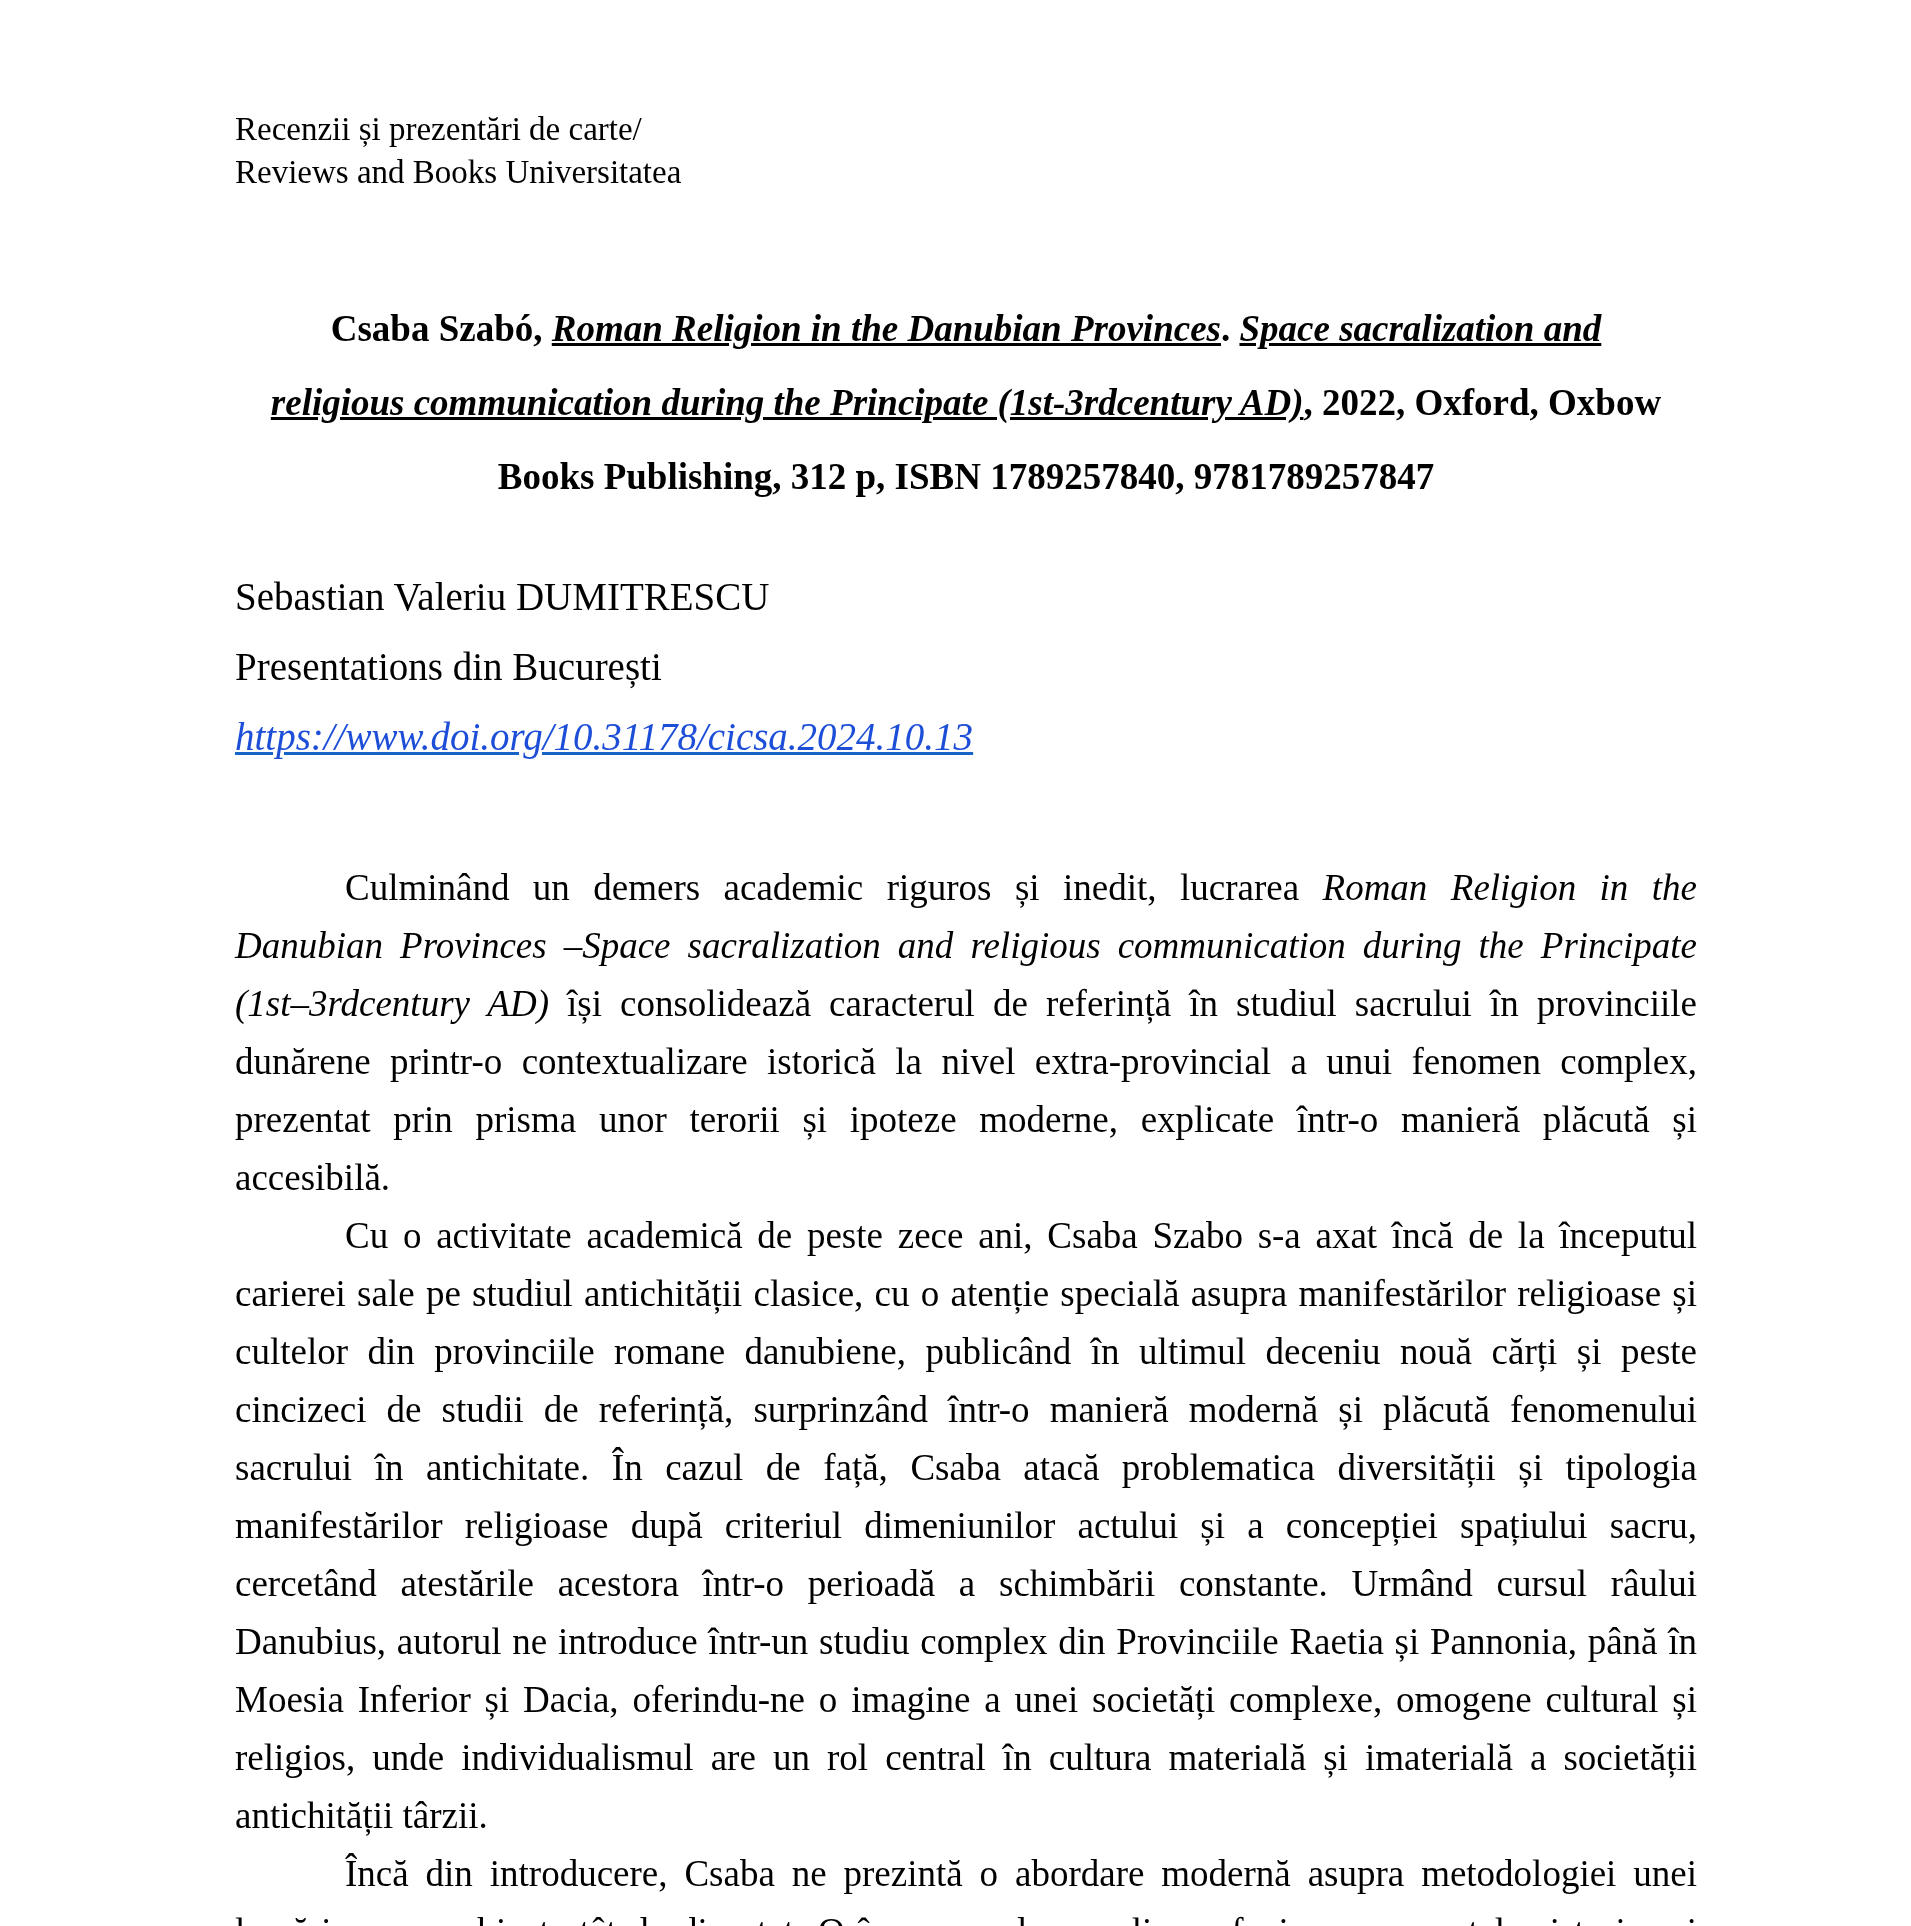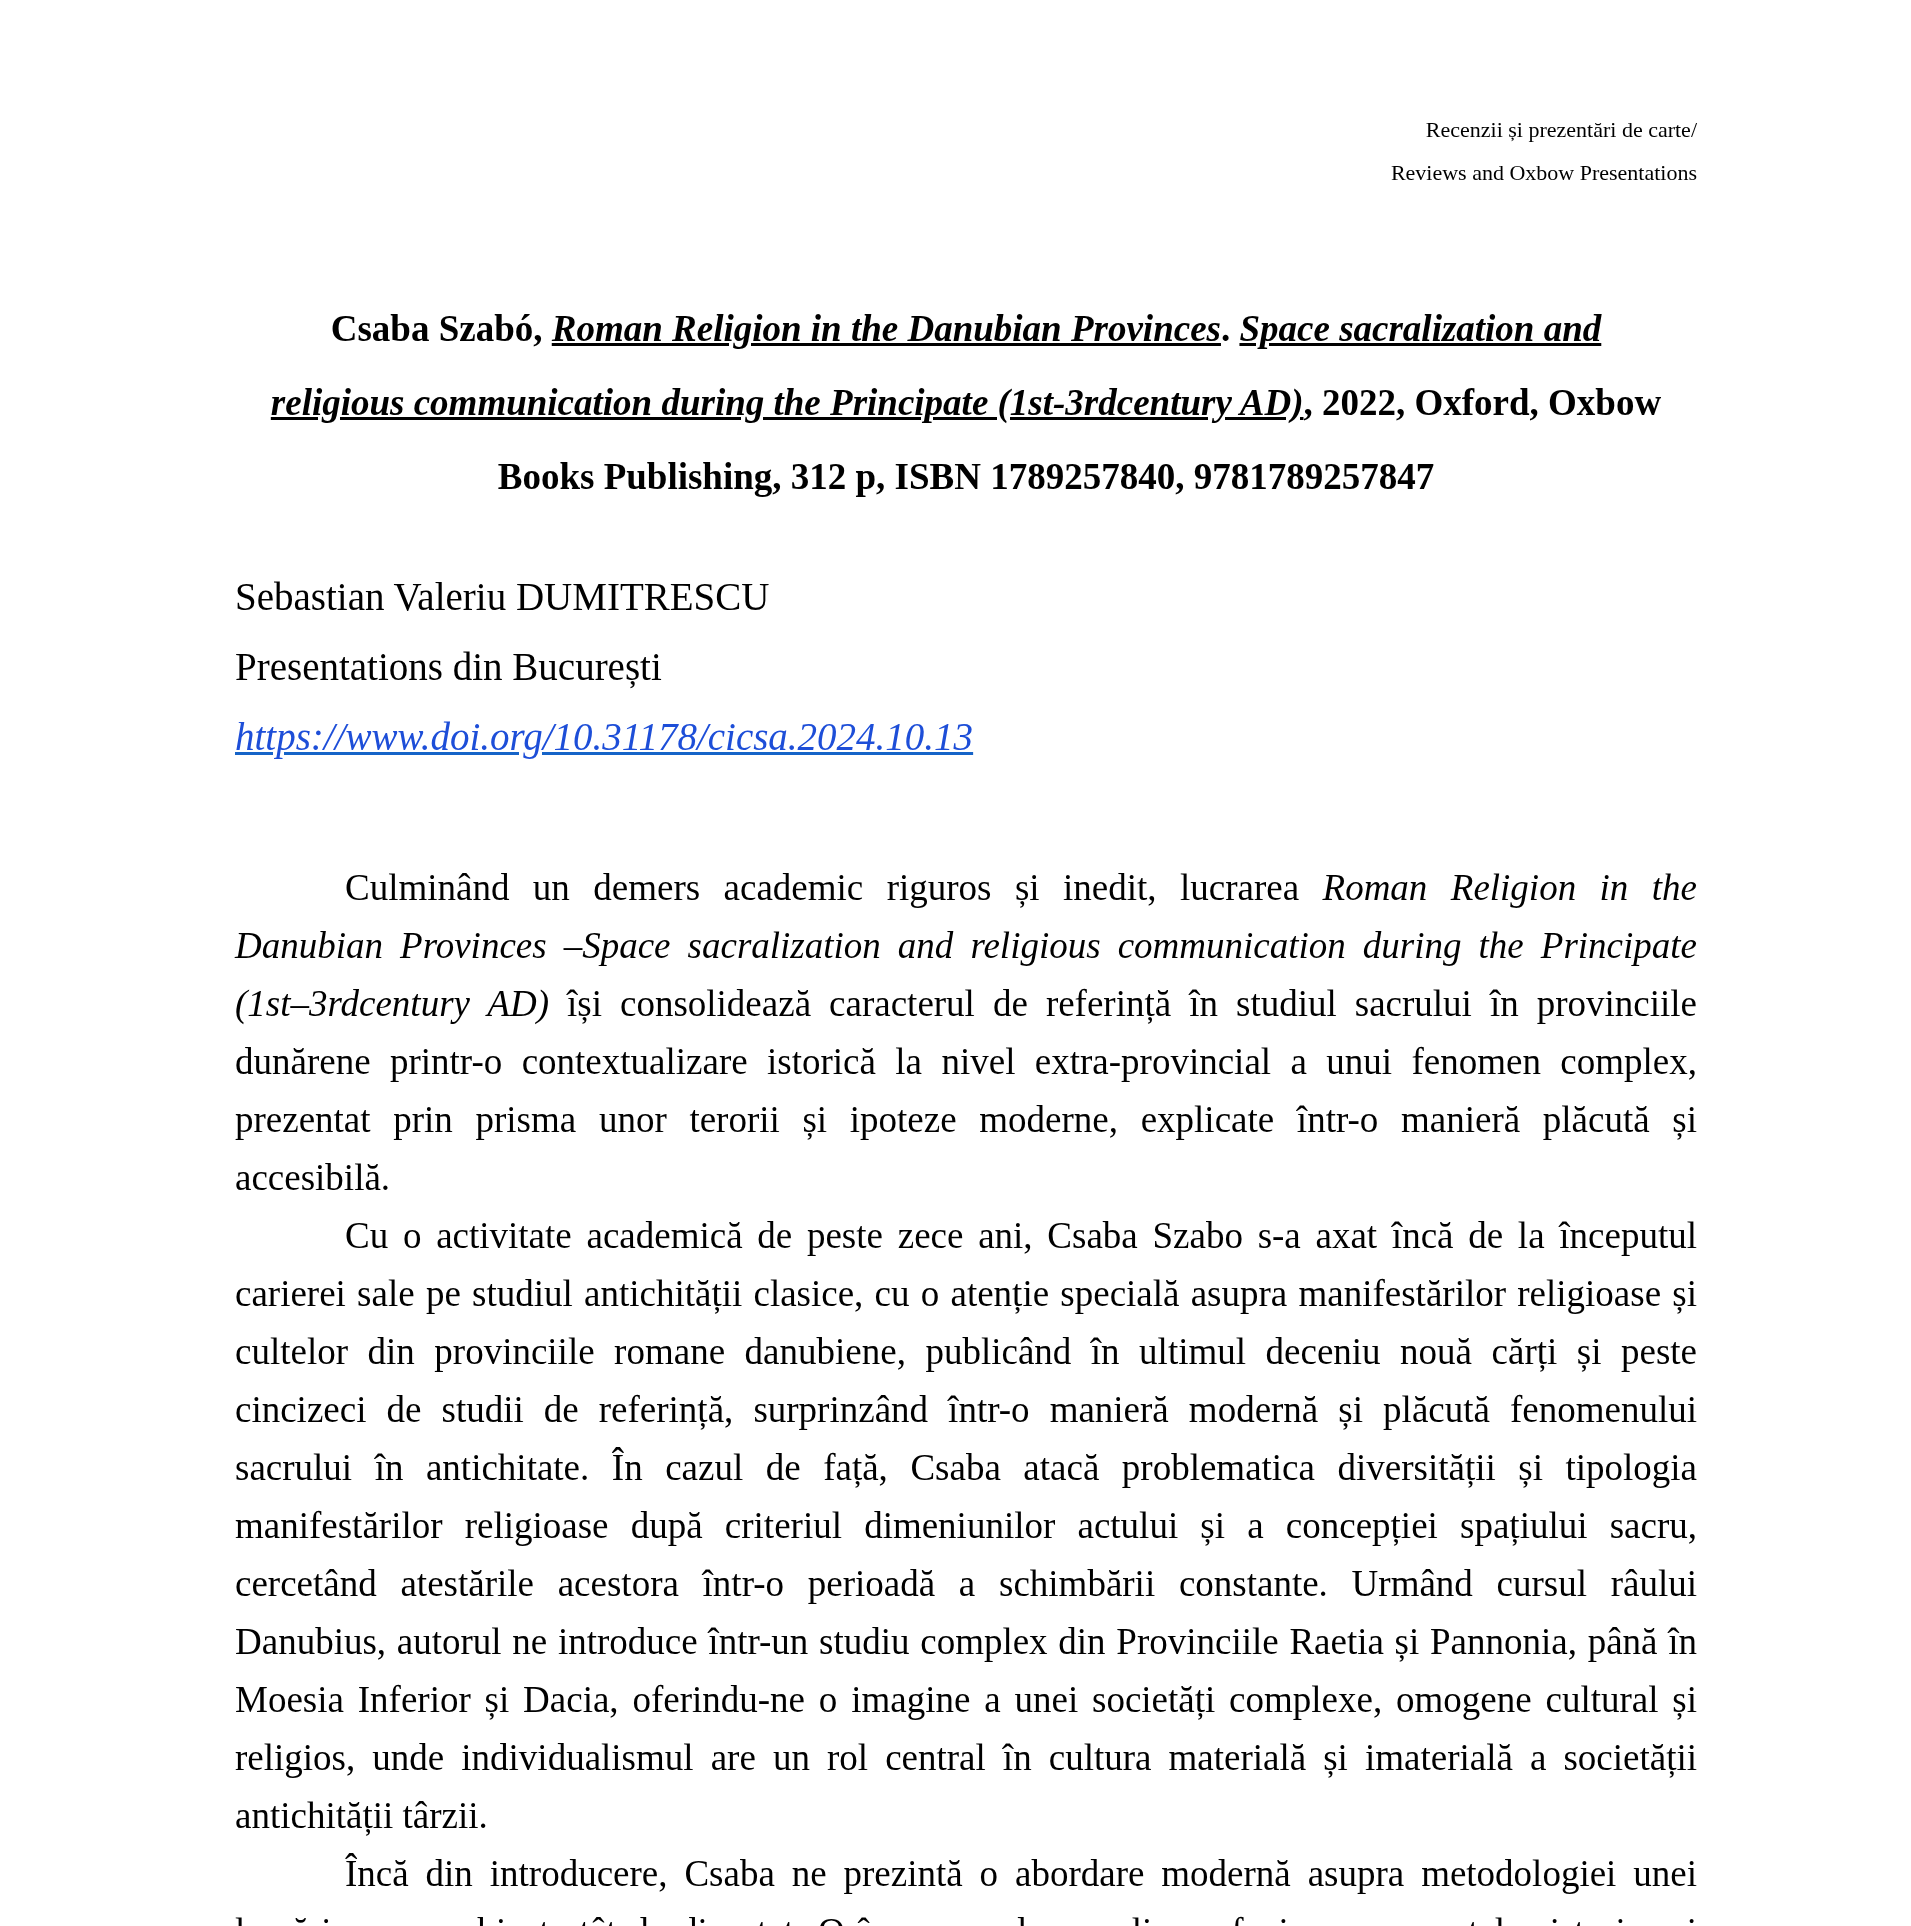--- a/index.html
+++ b/index.html
@@ -8,22 +8,22 @@
     width: 1911px;
     height: 2703px;
     background: #ffffff;
     color: #000000;
     font-family: "Liberation Serif", "DejaVu Serif", serif;
     box-sizing: border-box;
     padding: 108px 214px 0 235px;
     overflow: hidden;
   }
   .header {
-    text-align: right;
-    font-size: 22px;
+    text-align: left;
+    font-size: 33px;
     line-height: 43px;
   }
   .title {
     margin: 98px 0 0 0;
     text-align: center;
     font-size: 37px;
     font-weight: bold;
     line-height: 74px;
   }
   .byline {
@@ -54,21 +54,21 @@
   .run-b { font-weight: bold; }
   .run-bi { font-weight: bold; font-style: italic; text-decoration: underline; }
 </style>
 </head>
 <body>
 
 <div class="page" style="background: rgb(255, 255, 255); color: rgb(0, 0, 0);">
 
   <div class="header">
     <div>Recenzii și prezentări de carte/</div>
-    <div>Reviews and Oxbow Presentations</div>
+    <div>Reviews and Books Universitatea</div>
   </div>
 
   <h1 class="title"><span class="run-b">Csaba Szabó</span><span class="run-b">, </span><span class="run-bi">Roman Religion in the Danubian Provinces</span><span class="run-b">. </span><span class="run-bi">Space sacralization and </span><br><span class="run-bi">religious communication during the Principate (1st-3rdcentury AD)</span><span class="run-b">, 2022, Oxford, Oxbow </span><br><span class="run-b">Books Publishing, 312 p, ISBN 1789257840, 9781789257847</span></h1>
 
   <div class="byline">
     <div>Sebastian Valeriu DUMITRESCU</div>
     <div>Presentations din București</div>
   </div>
 
   <div class="doi-row">

